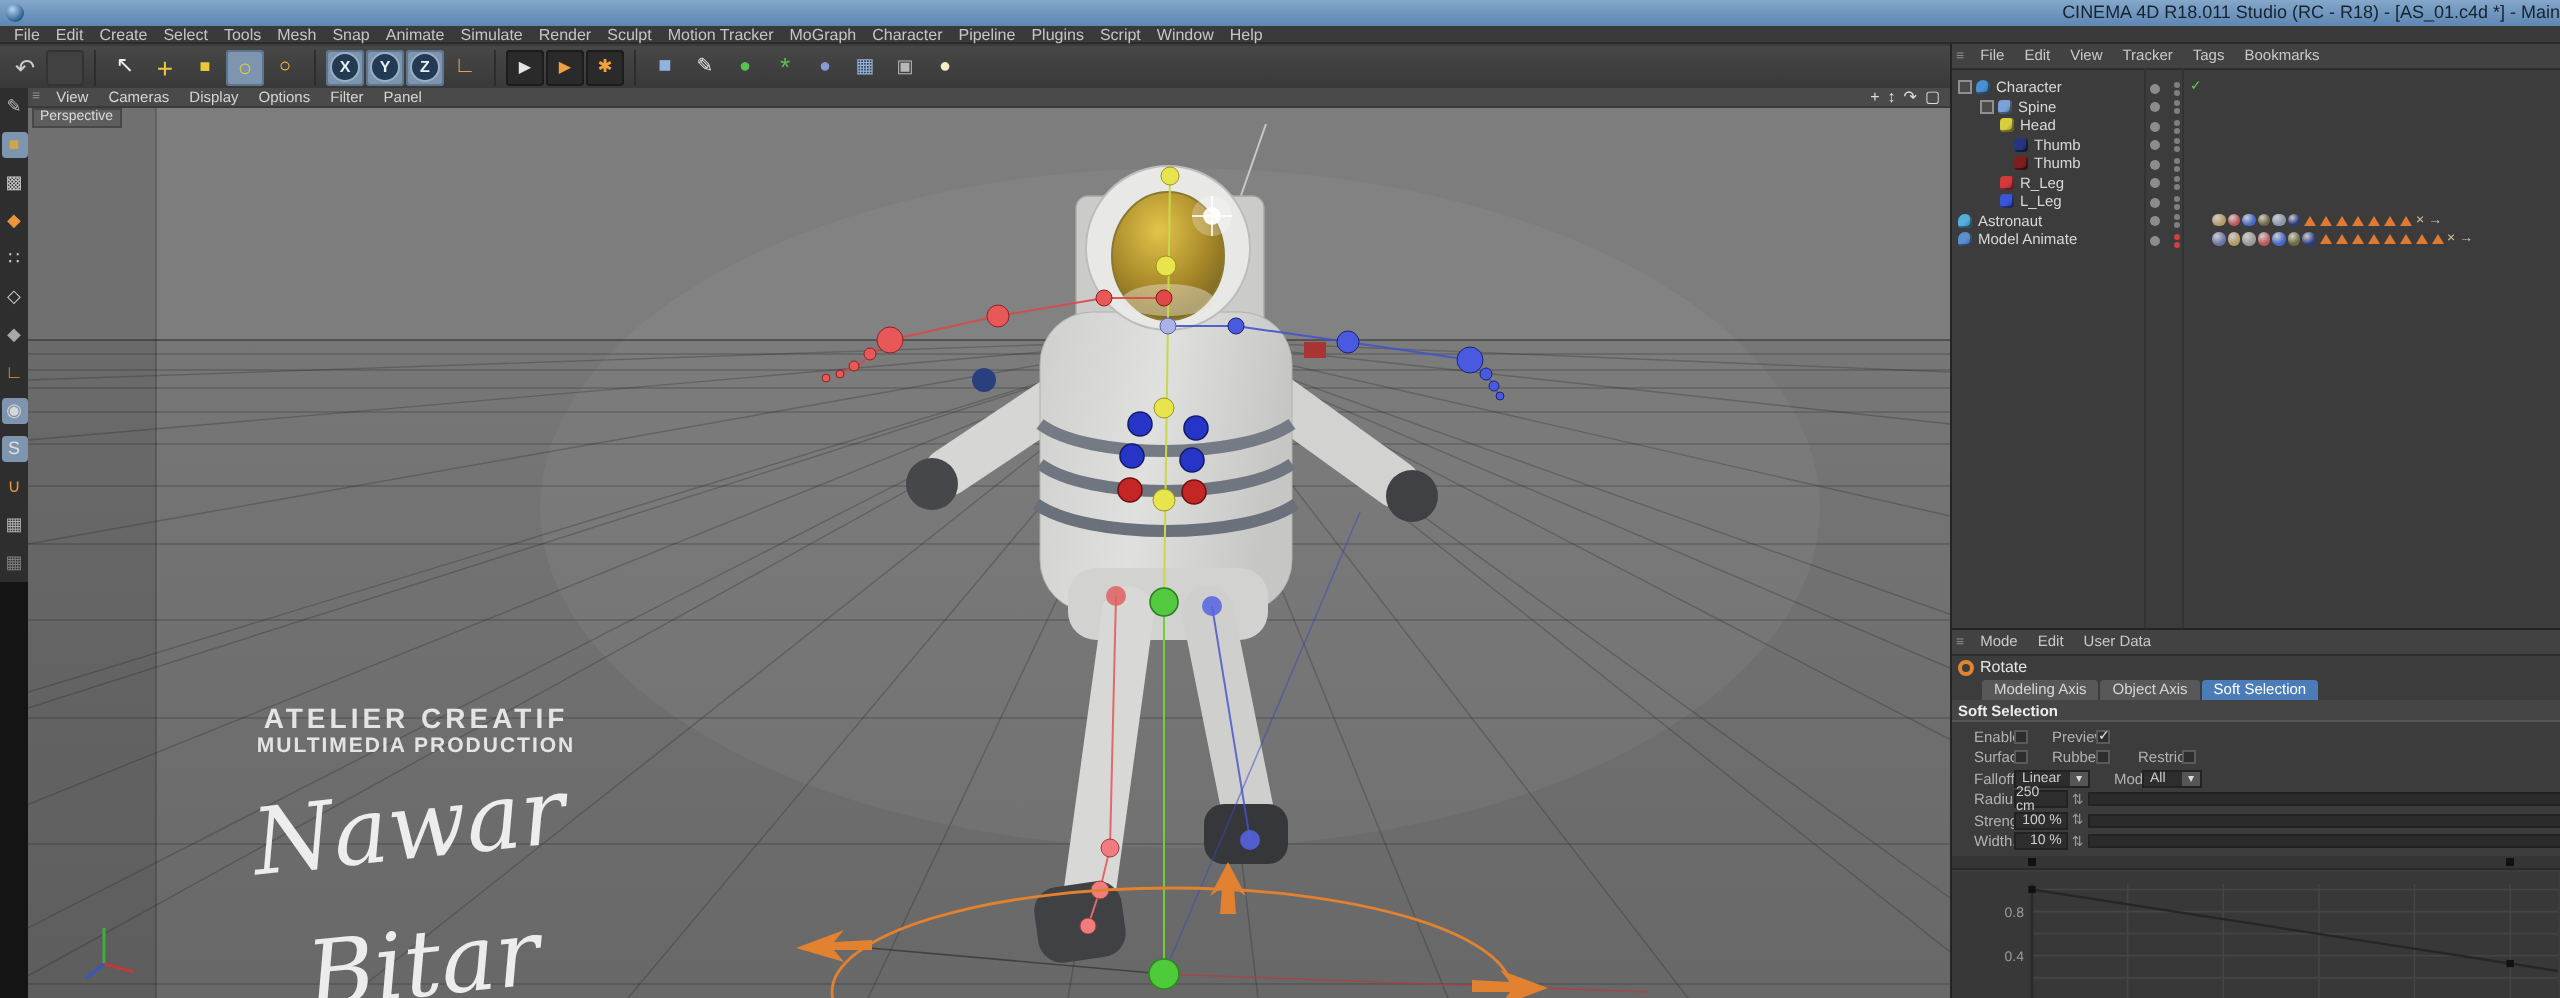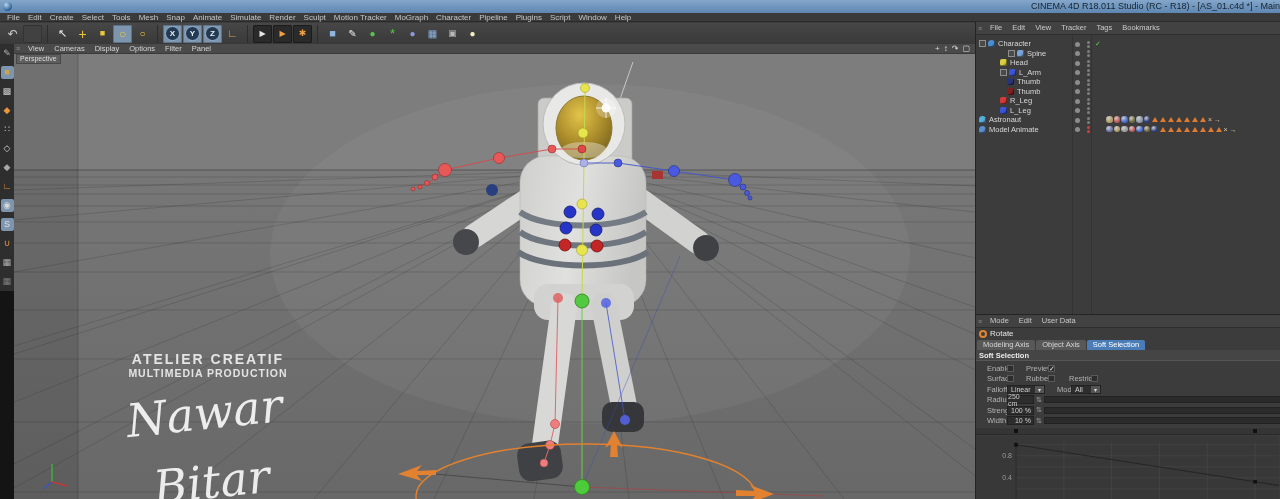--- a/index.html
+++ b/index.html
@@ -80,21 +80,21 @@
   .mat{width:6.5px;height:6.5px;border-radius:50%;margin-right:1px;flex:none;}
   .tri{width:0;height:0;border-left:3px solid transparent;border-right:3px solid transparent;
     border-bottom:5.5px solid #e07a32;margin:0 1px;flex:none;}
   .tagtxt{font-size:7px;color:#d8c9a0;margin:0 1px;line-height:7px;}
 
   
   .am{position:absolute;top:293px;left:0;width:305px;height:184px;}
   .am-title{height:11px;display:flex;align-items:center;padding-left:3px;}
   .am-title-ic{width:8px;height:8px;border-radius:50%;border:2px solid #e2852f;box-sizing:border-box;margin-right:3px;}
   .am-title-txt{font-size:8px;color:#e4e4e4;}
-  .am-tabs{height:11px;display:flex;align-items:flex-end;padding-left:1px;}
+  .am-tabs{height:11px;display:flex;align-items:flex-end;padding-left:15px;}
   .tab{font-size:7.5px;color:#d6d6d6;background:#585858;padding:1px 6px;border-radius:2px 2px 0 0;margin-right:1px;line-height:8px;}
   .tab.active{background:#4a7cb8;color:#fff;}
   .am-sec{height:10px;background:#454545;border-bottom:1px solid #565656;display:flex;align-items:center;
     font-size:7.5px;font-weight:bold;color:#ececec;padding-left:3px;}
   .am-body{padding-top:2px;}
   .frow{height:10.5px;display:flex;align-items:center;font-size:7.5px;color:#b2b2b2;}
   .lbl{display:inline-block;white-space:nowrap;}
   .cb{width:7px;height:7px;background:#2d2d2d;border:1px solid #5a5a5a;box-sizing:border-box;flex:none;font-size:7px;
       color:#e6e6e6;line-height:5px;text-align:center;}
   .dd{height:9px;background:#2d2d2d;border:1px solid #222;color:#cfcfcf;display:flex;align-items:center;
@@ -473,47 +473,35 @@
               <span class="om-label">Character</span>
             </span>
             <span class="om-dot"></span>
             <span class="om-tgl">
               <i></i>
               <i></i>
             </span>
             <span class="om-check">✓</span>
           </div>
           <div class="om-row">
-            <span class="om-left" style="padding-left: 32px;">
+            <span class="om-left" style="padding-left: 14px;">
               <span class="fold"></span>
               <span class="nico" style="background: linear-gradient(135deg, rgb(122, 162, 216) 55%, rgba(0, 0, 0, 0.35)) rgb(122, 162, 216);"></span>
               <span class="om-label">Spine</span>
             </span>
             <span class="om-dot"></span>
             <span class="om-tgl">
               <i></i>
               <i></i>
             </span>
           </div>
           <div class="om-row">
             <span class="om-left" style="padding-left: 24px;">
               <span class="nico" style="background: linear-gradient(135deg, rgb(216, 206, 62) 55%, rgba(0, 0, 0, 0.35)) rgb(216, 206, 62);"></span>
               <span class="om-label">Head</span>
-            </span>
-            <span class="om-dot"></span>
-            <span class="om-tgl">
-              <i></i>
-              <i></i>
-            </span>
-          </div>
-          <div class="om-row">
-            <span class="om-left" style="padding-left: 24px;">
-              <span class="fold"></span>
-              <span class="nico" style="background: linear-gradient(135deg, rgb(58, 85, 216) 55%, rgba(0, 0, 0, 0.35)) rgb(58, 85, 216);"></span>
-              <span class="om-label">L_Arm</span>
             </span>
             <span class="om-dot"></span>
             <span class="om-tgl">
               <i></i>
               <i></i>
             </span>
           </div>
           <div class="om-row">
             <span class="om-left" style="padding-left: 31px;">
               <span class="nico" style="background: linear-gradient(135deg, rgb(39, 53, 126) 55%, rgba(0, 0, 0, 0.35)) rgb(39, 53, 126);"></span>

